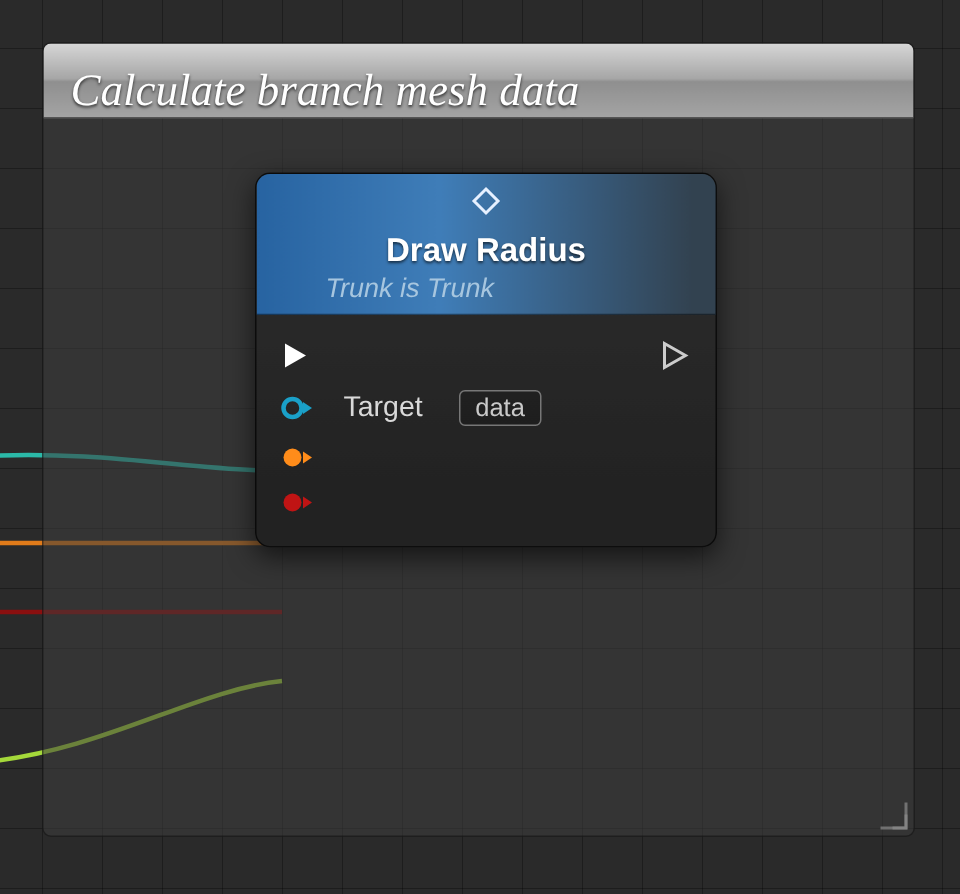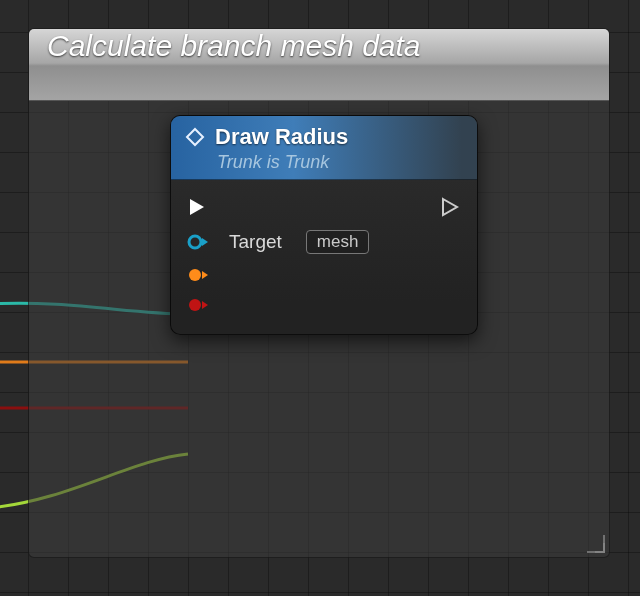--- a/index.html
+++ b/index.html
@@ -20,27 +20,28 @@
       position: absolute;
       left: 28px;
       top: 28px;
       width: 582px;
       height: 530px;
       background: rgba(60,60,60,0.55);
       border: 1px solid rgba(0,0,0,0.4);
       border-radius: 6px;
     }
     .panel-header {
-      height: 72px;
+      height: 50px;
       background: linear-gradient(to bottom, #d6d6d6 0%, #a6a6a6 48%, #8f8f8f 52%, #a4a4a4 100%);
       border-bottom: 1px solid rgba(0,0,0,0.6);
       border-radius: 5px 5px 0 0;
       display: flex;
-      align-items: flex-start;
+      align-items: flex-end;
       padding: 0 18px;
+      font-family: Liberation Serif, serif;
     }
     .panel-title {
       font-size: 30px;
       font-weight: 400;
       color: #fff;
       text-shadow: 0 1px 2px rgba(0,0,0,0.7);
       font-style: italic;
     }
     .resize-grip {
       position: absolute;
@@ -70,21 +71,21 @@
       border: 1px solid rgba(0,0,0,0.7);
       border-radius: 10px;
       box-shadow: 0 6px 18px rgba(0,0,0,0.6);
     }
     .node-header {
       padding: 8px 14px 6px 14px;
       background: linear-gradient(to right, #2763a1 0%, #3f7db8 40%, #324250 95%);
       border-radius: 9px 9px 0 0;
       border-bottom: 1px solid rgba(0,0,0,0.45);
     }
-    .node-title-row { display: flex; align-items: center; gap: 10px; }
+    .node-title-row { display: flex; align-items: center; gap: 10px; flex-direction: column; }
     .node-title { font-size: 22px; font-weight: 600; color: #fff; text-shadow: 0 1px 2px rgba(0,0,0,0.6);}
     .node-subtitle { font-size: 18px; font-style: italic; color: #a7c6df; padding-left: 32px; margin-top: 2px; }
     .func-icon { width: 20px; height: 20px; }
     .func-icon svg { display:block; }
 
     .node-body { padding: 10px 16px 14px 16px; }
     .pin-row {
       display: flex;
       align-items: center;
       justify-content: space-between;
@@ -163,21 +164,21 @@
 
     <div class="pin-row">
       <div class="pin-left">
         <span class="data-pin">
           <svg width="22" height="18" viewBox="0 0 22 18">
             <circle cx="8" cy="9" r="6" fill="none" stroke="#1aa0c8" stroke-width="3"></circle>
             <path d="M15 5 L21 9 L15 13 Z" fill="#1aa0c8"></path>
           </svg>
         </span>
         <span class="pin-label">Target</span>
-        <span class="pin-value-box">mesh</span>
+        <span class="pin-value-box">data</span>
       </div>
     </div>
 
 
     <div class="pin-row">
       <div class="pin-left">
         <span class="data-pin">
           <svg width="22" height="18" viewBox="0 0 22 18">
             <circle cx="8" cy="9" r="6" fill="#ff8c1a"></circle>
             <path d="M15 5 L21 9 L15 13 Z" fill="#ff8c1a"></path>

